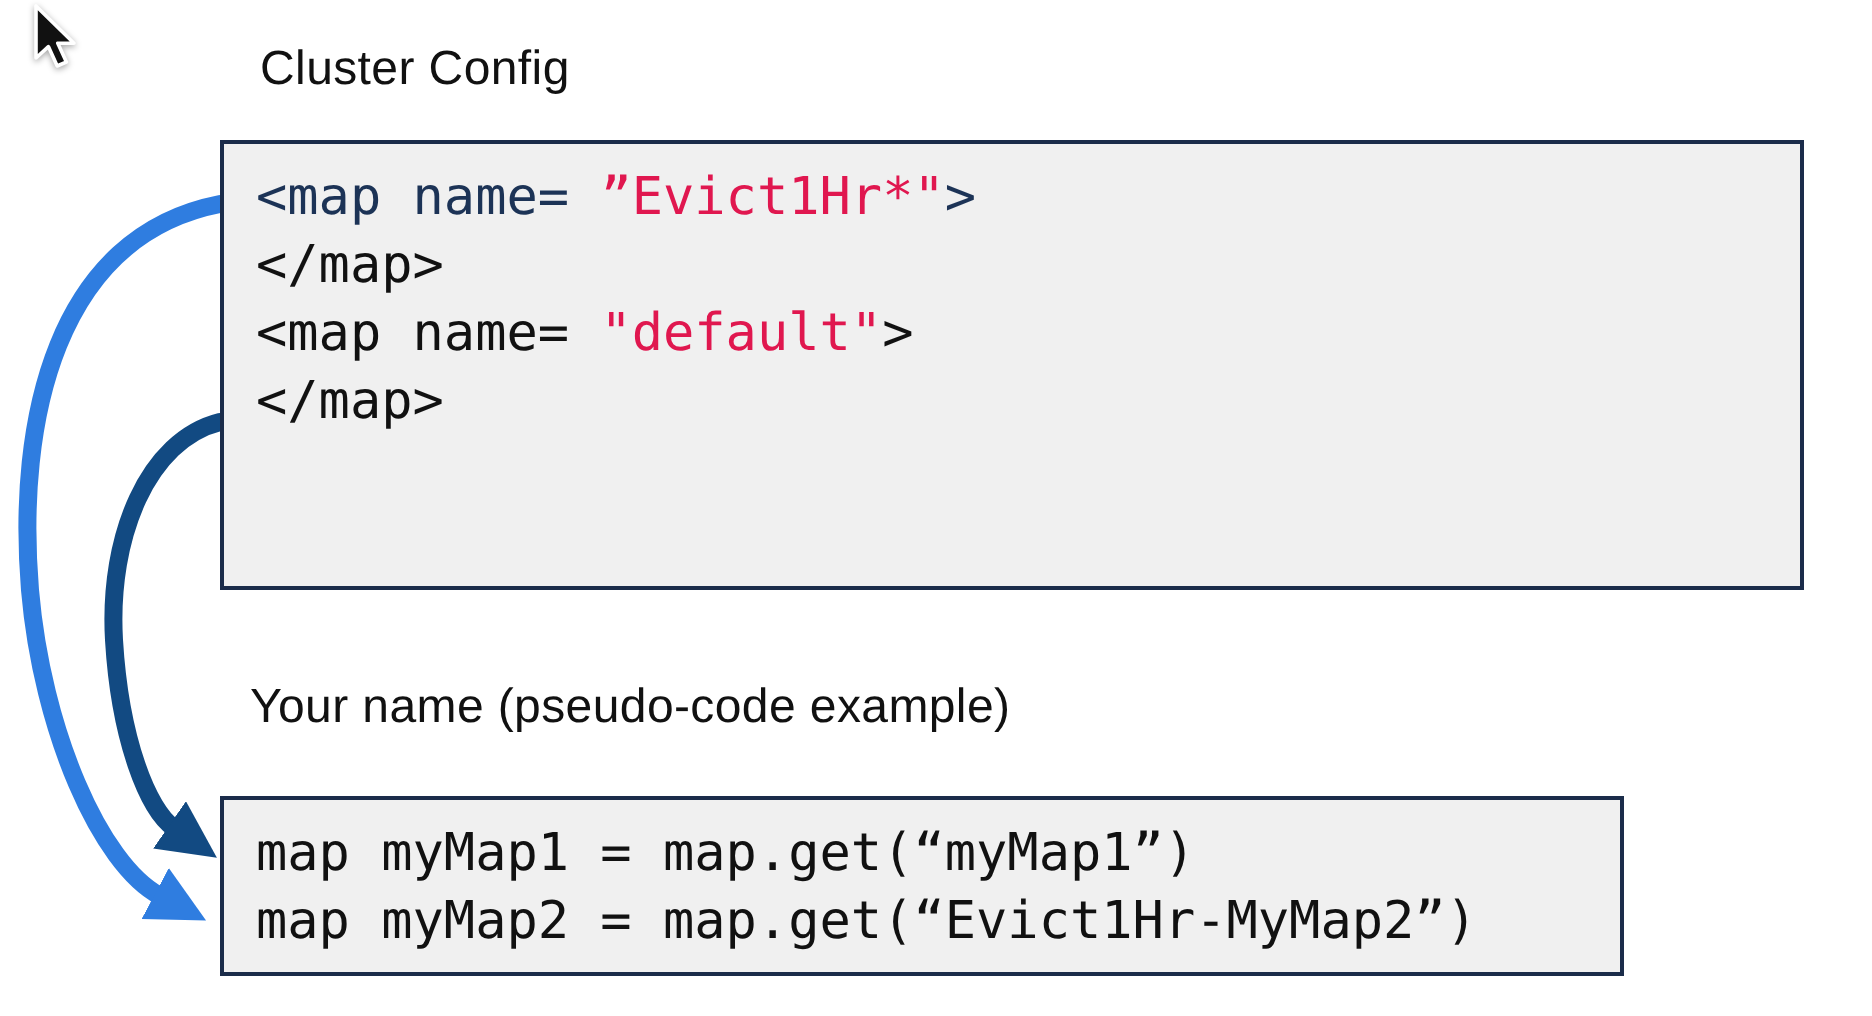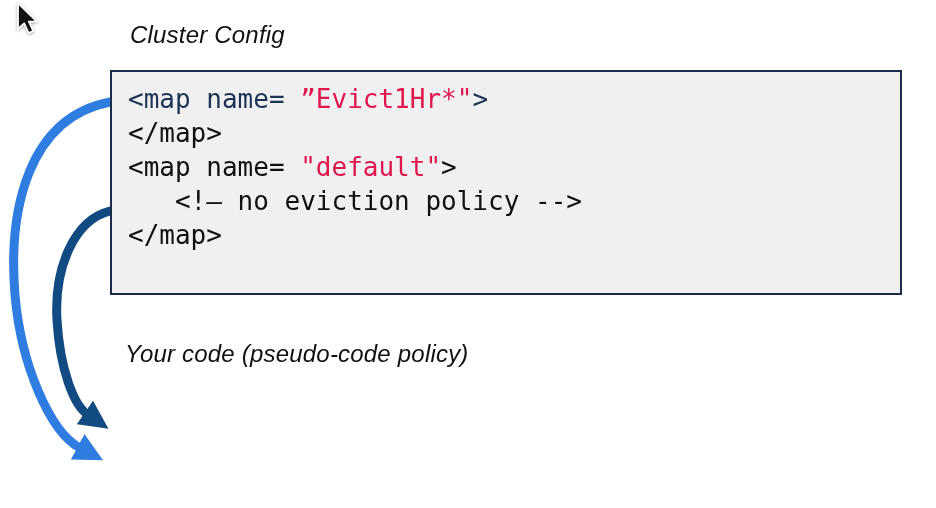--- a/index.html
+++ b/index.html
@@ -10,21 +10,20 @@
     font-family: "Liberation Sans", sans-serif;
   }
   .stage { position: relative; width: 936px; height: 508px; }
 
   .section-title {
     position: absolute;
     font-size: 24px;
     color: #111111;
     letter-spacing: 0.2px;
     white-space: pre;
-    font-style: italic;
   }
   #clusterTitle { left: 130px; top: 21px; }
   #yourCodeLabel { left: 125px; top: 340px; }
 
   .code-box {
     position: absolute;
     box-sizing: border-box;
     background: #f0f0f0;
     border: 2.5px solid #1b2c4a;
     padding: 10px 16px;
@@ -75,20 +74,23 @@
   <svg id="cursorLayer" viewBox="0 0 26 34" xmlns="http://www.w3.org/2000/svg">
     <path d="M2,1 L2,27 L8.2,21.3 L12.6,31 L17.2,29 L12.9,19.6 L21,19.6 Z" fill="#111111" stroke="#ffffff" stroke-width="1.8" stroke-linejoin="round"></path>
   </svg>
 
   <div class="section-title" id="clusterTitle">Cluster Config</div>
 
   <div class="code-box" id="configBox">
     <div class="code-line"><span class="tok-navy">&lt;map name= </span><span class="tok-red">”Evict1Hr*"</span><span class="tok-navy">&gt;</span></div>
     <div class="code-line">&lt;/map&gt;</div>
     <div class="code-line"><span>&lt;map name= </span><span class="tok-red">"default"</span><span>&gt;</span></div>
-    <div class="code-line">   &lt;!– no eviction policy --&gt;</div>
     <div class="code-line">&lt;/map&gt;</div>
   </div>
 
-  <div class="section-title" id="yourCodeLabel">Your code (pseudo-code policy)</div>
+  <div class="section-title" id="yourCodeLabel">Your name (pseudo-code example)</div>
 
+  <div class="code-box" id="codeBox">
+    <div class="code-line">map myMap1 = map.get(“myMap1”)</div>
+    <div class="code-line">map myMap2 = map.get(“Evict1Hr-MyMap2”)</div>
+  </div>
 
 </div>
 
 </body></html>

